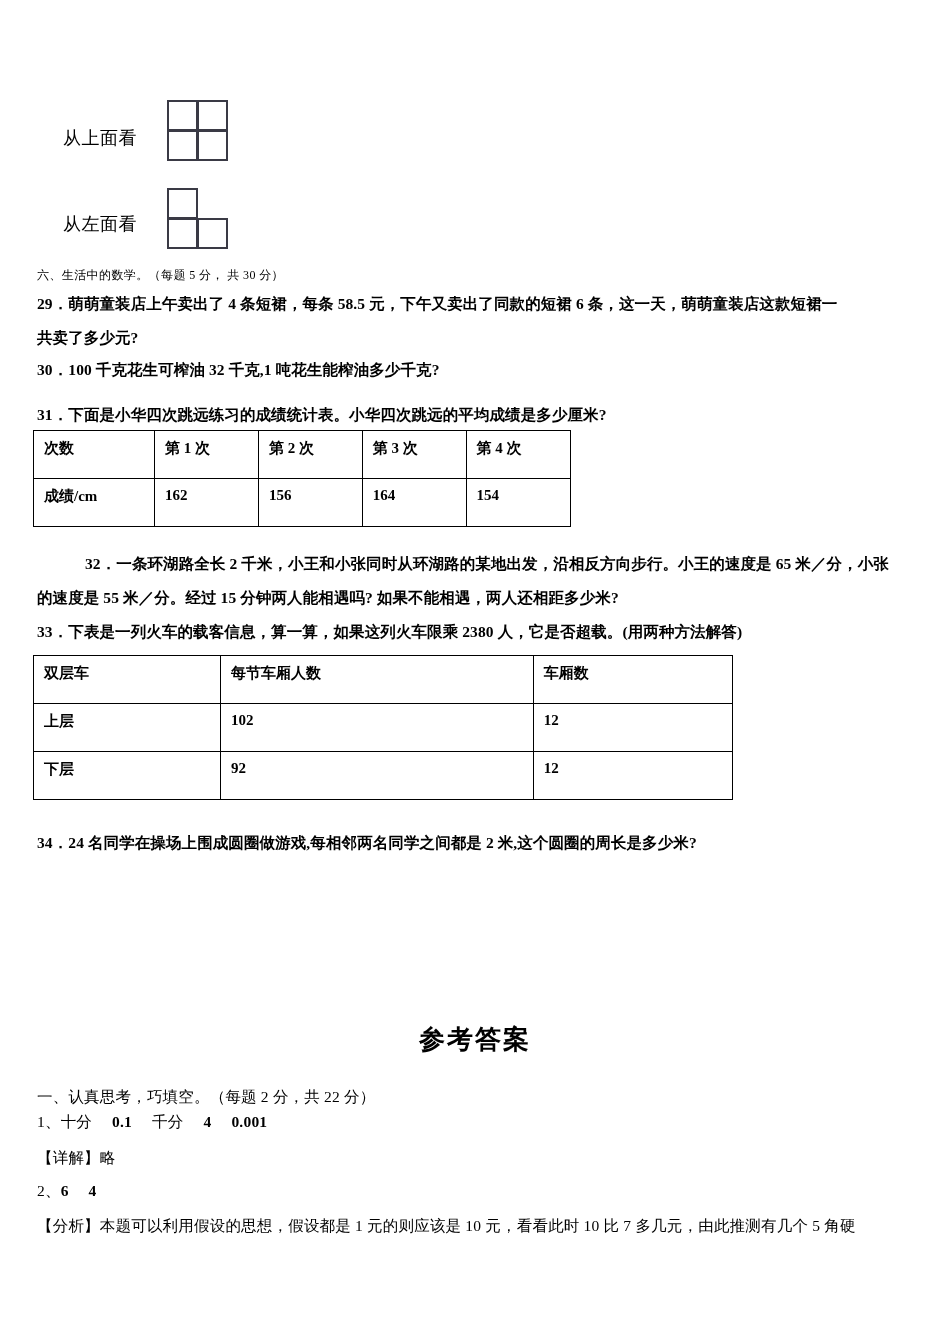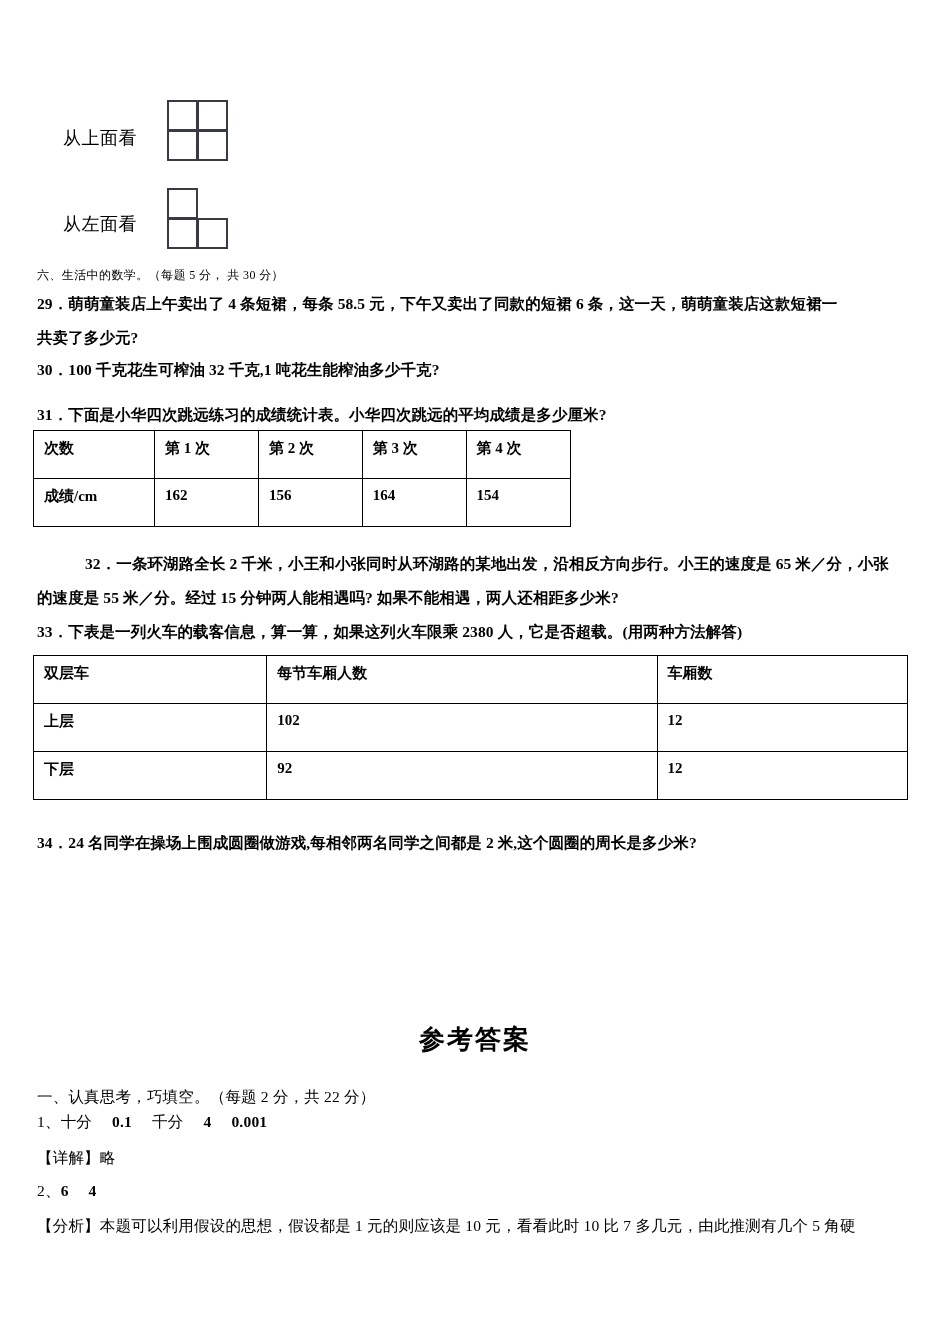--- a/index.html
+++ b/index.html
@@ -138,21 +138,21 @@
         <td>154</td>
       </tr>
     </tbody>
   </table>
 
   <div class="abs q-line" style="left:37px; top:552px;margin-left:48px;">32．一条环湖路全长 2 千米，小王和小张同时从环湖路的某地出发，沿相反方向步行。小王的速度是 65 米／分，小张</div>
   <div class="abs q-line" style="left:37px; top:586px;">的速度是 55 米／分。经过 15 分钟两人能相遇吗? 如果不能相遇，两人还相距多少米?</div>
 
   <div class="abs q-line" style="left:37px; top:620px;">33．下表是一列火车的载客信息，算一算，如果这列火车限乘 2380 人，它是否超载。(用两种方法解答)</div>
 
-  <table class="grid" style="left:33px; top:655px; width:875px;">
+  <table class="grid" style="left:33px; top:655px; width:700px;">
     <tbody>
       <tr>
         <td class="hcell" style="width:232px;">双层车</td>
         <td class="hcell" style="width:402px;">每节车厢人数</td>
         <td class="hcell" style="width:251px;">车厢数</td>
       </tr>
       <tr>
         <td>上层</td>
         <td>102</td>
         <td>12</td>

